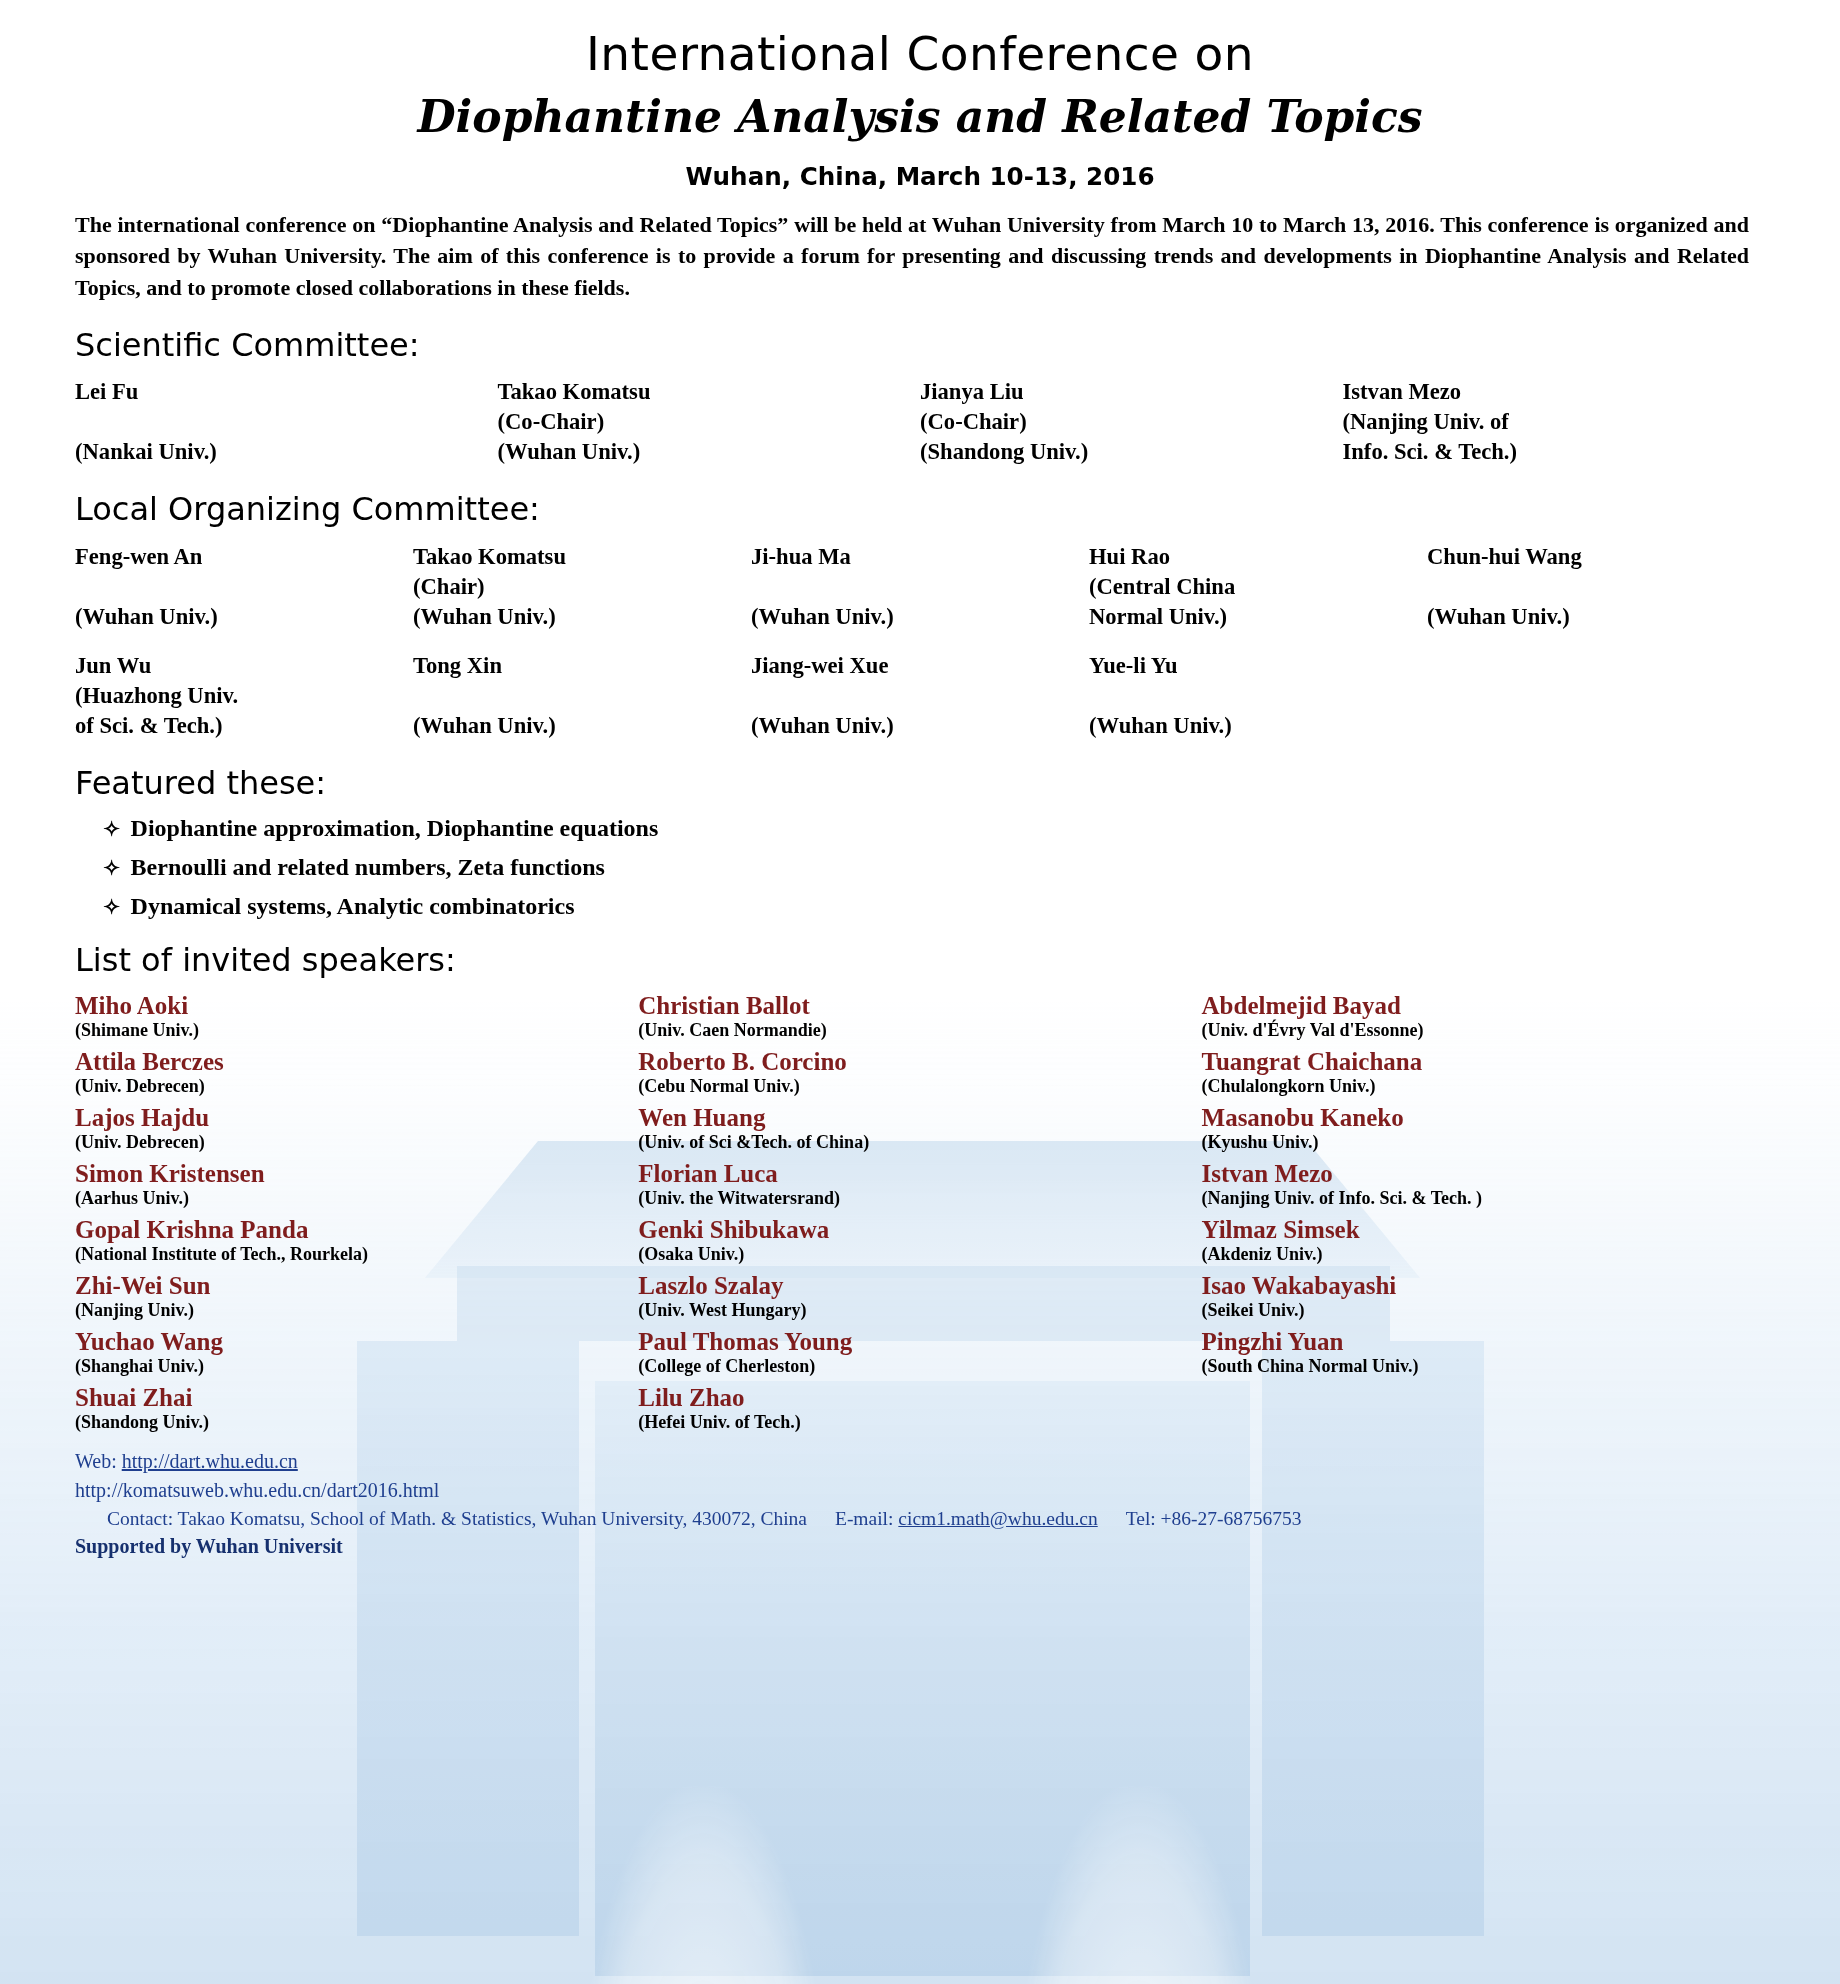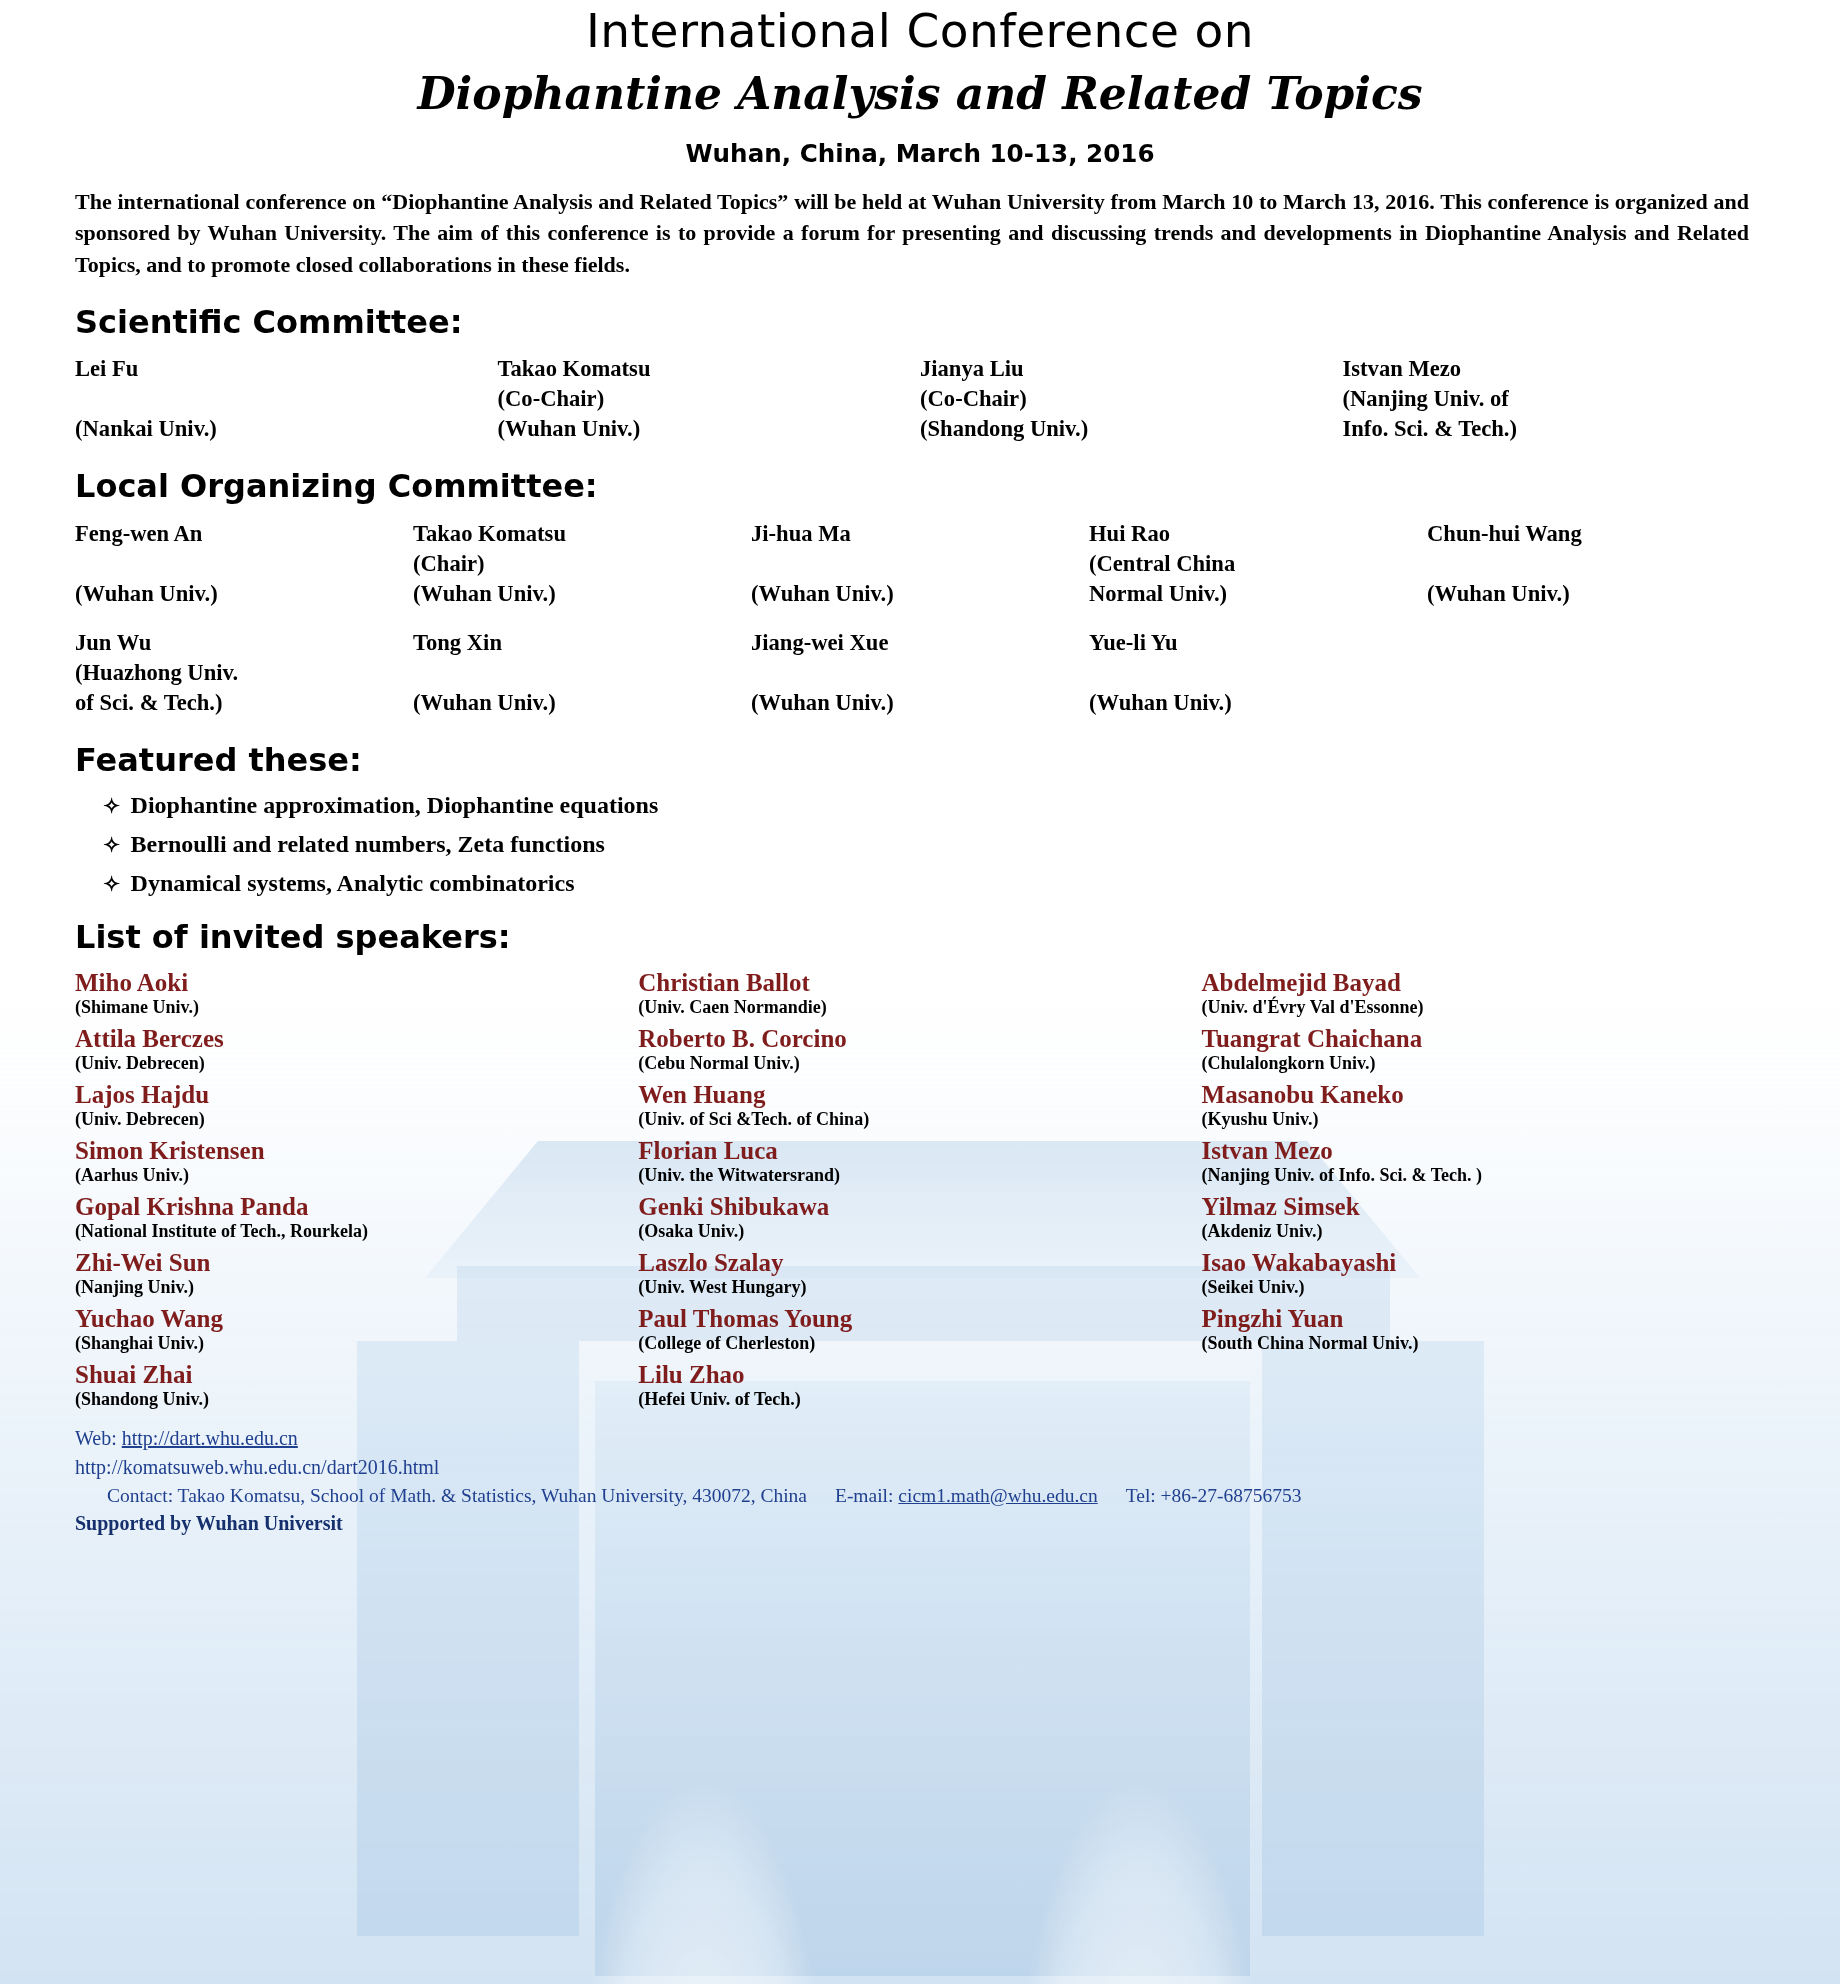--- a/index.html
+++ b/index.html
@@ -95,21 +95,21 @@
     z-index: 2;
     padding: 0 75px;
     box-sizing: border-box;
   }
 
   .title-line1 {
     text-align: center;
     font-family: "DejaVu Sans", sans-serif;
     font-size: 47px;
     letter-spacing: 0.4px;
-    margin: 3px 0 0 0;
+    margin: 26px 0 0 0;
     color: #000;
   }
   .title-line2 {
     text-align: center;
     font-family: "DejaVu Serif", serif;
     font-style: italic;
     font-weight: bold;
     font-size: 44px;
     margin: 9.5px 0 0 0;
     color: #000;
@@ -127,21 +127,21 @@
     font-family: "Liberation Serif", serif;
     font-weight: bold;
     font-size: 22px;
     line-height: 1.42;
     text-align: justify;
     color: #000;
   }
 
   h2.section {
     font-family: "DejaVu Sans", sans-serif;
-    font-weight: bold;
+    font-weight: normal;
     font-size: 32px;
     margin: 23px 0 13.5px 0;
     color: #000;
   }
 
   .people-grid {
     display: flex;
     width: 100%;
     align-items: flex-start;
   }

